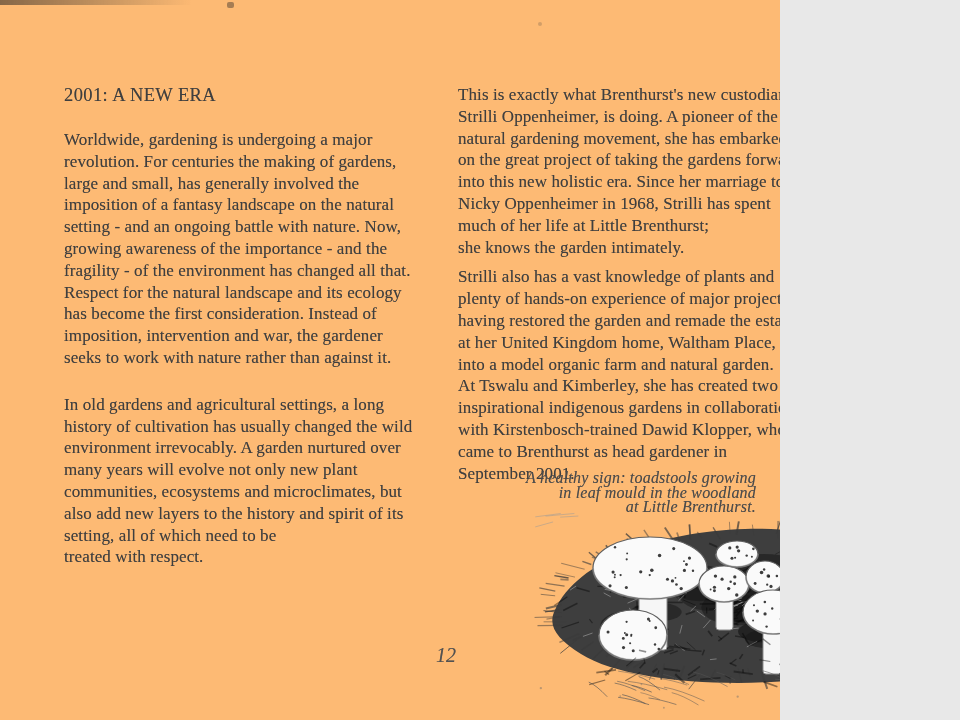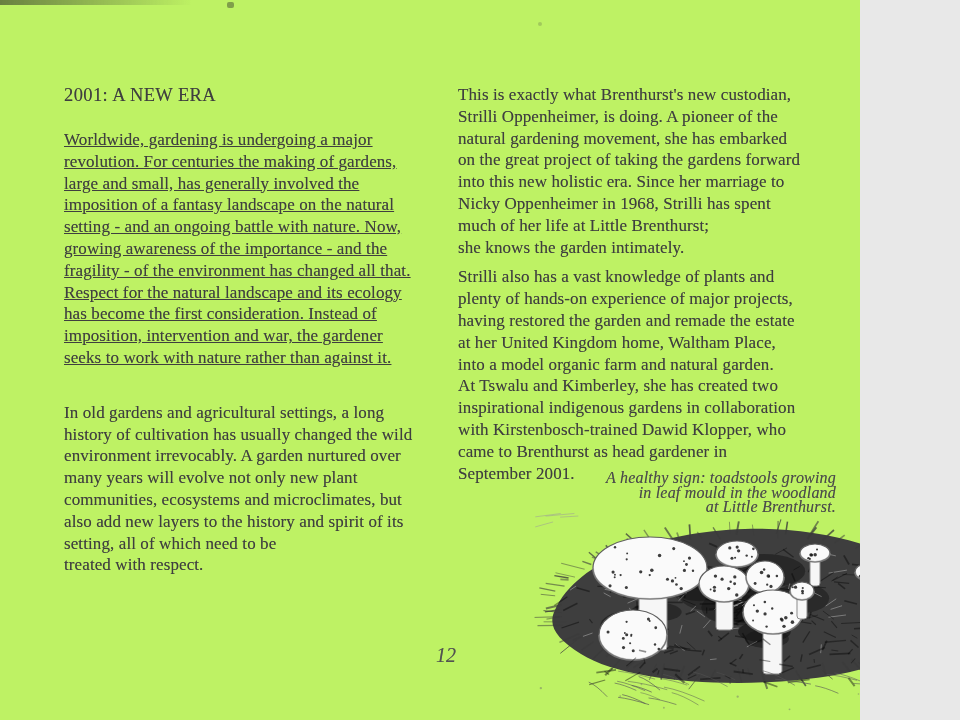--- a/index.html
+++ b/index.html
@@ -1,28 +1,28 @@
 <!DOCTYPE html>
 <html><head>
 <meta charset="utf-8">
 <style>
   html,body{margin:0;padding:0;background:#e8e8e8;}
   .page{
-    position:relative;width:860px;height:720px;background:#bef264;
+    position:relative;width:780px;height:720px;background:#fdba74;
     font-family:"Liberation Serif",serif;color:#3f3f3f;overflow:hidden;
     text-shadow:0 0 .5px rgba(70,70,70,.5);
   }
   .col{position:absolute;top:84px;}
   .col-left{left:64px;width:398px;}
   .col-right{left:458px;width:392px;}
   .heading{font-size:18.5px;line-height:23px;margin:0 0 22px 0;letter-spacing:.4px;}
   .h-line{white-space:pre;}
   .smallcaps{font-variant:small-caps;font-size:19.5px;}
   p.body{font-size:17px;line-height:21.8px;white-space:pre;margin:0;letter-spacing:.1px;}
-  p.body.gap-l{margin-bottom:33px;text-decoration:underline;}
+  p.body.gap-l{margin-bottom:25px;}
   p.body.gap-r{margin-bottom:8px;}
   .caption{
     position:absolute;top:471px;right:24px;text-align:right;
     font-style:italic;font-size:16px;line-height:14.5px;color:#4c4c4c;white-space:pre;
     letter-spacing:.2px;
   }
   .pagenum{position:absolute;left:436px;top:644px;font-style:italic;font-size:20px;color:#525252;}
   .illustration{position:absolute;left:533px;top:498px;width:427px;height:222px;}
   .artifact{position:absolute;}
   .streak{left:0;top:0;width:192px;height:5px;

